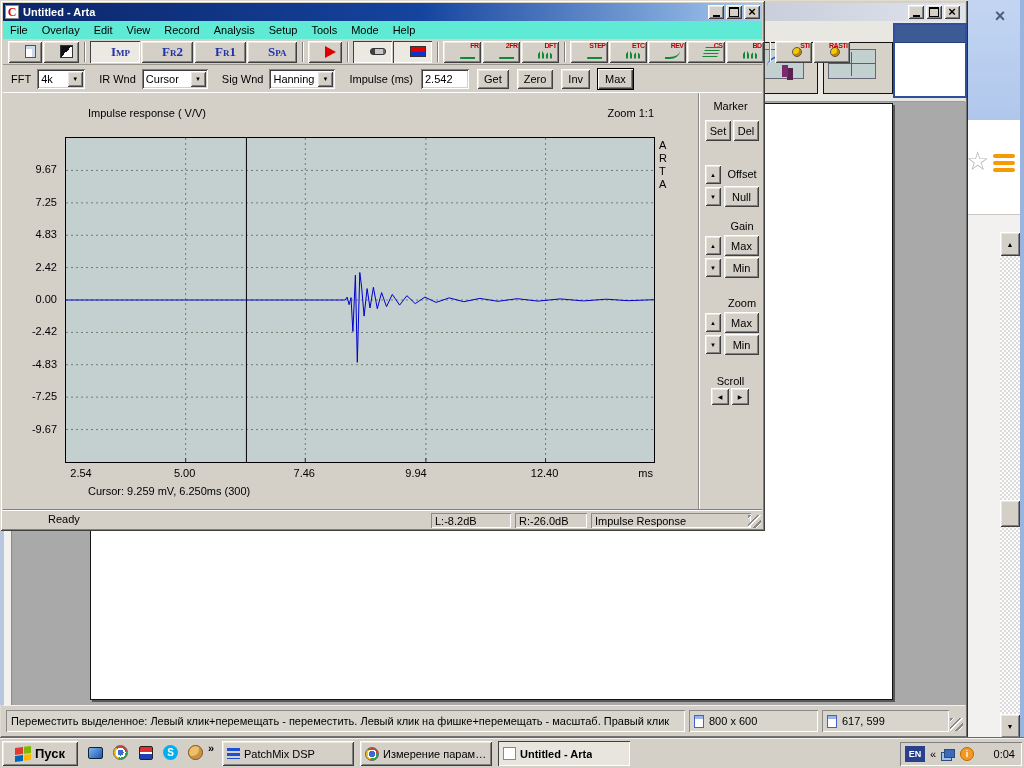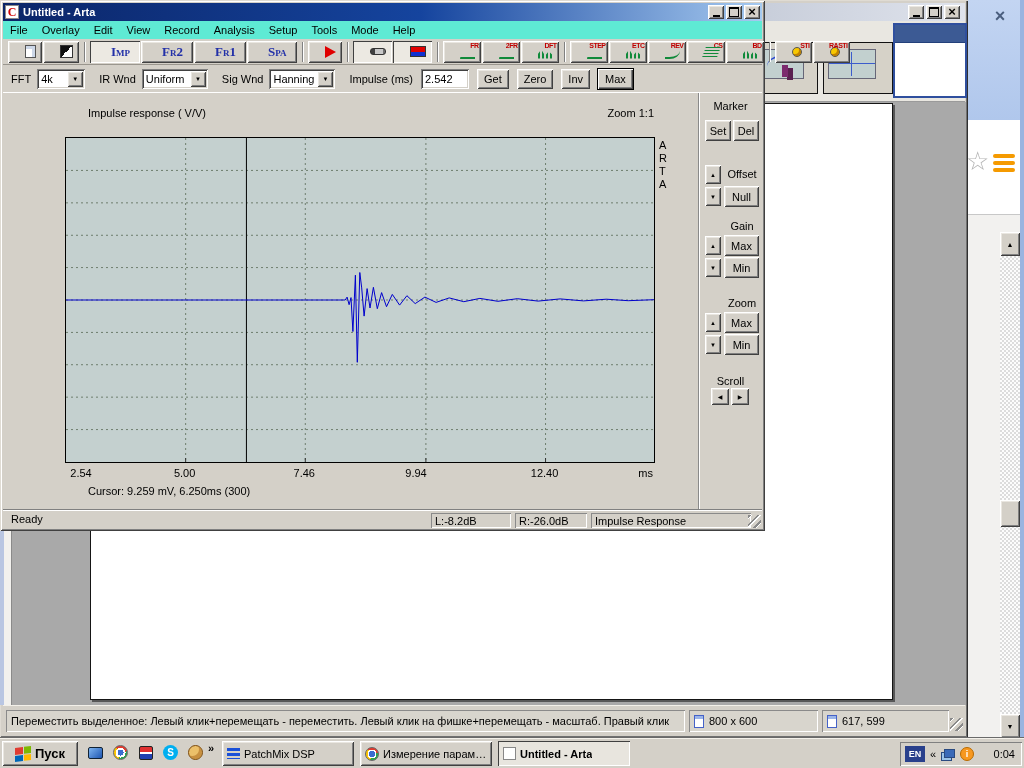--- a/index.html
+++ b/index.html
@@ -115,21 +115,21 @@
   .cursor-line-text{left:80px;top:392px;}
 
   .side-panel{left:698px;top:93px;width:64px;height:416px;background:#d4d0c8;border-left:1px solid #8a8a8a;box-shadow:inset 1px 0 0 #fff;}
   .sp-label{width:100%;text-align:center;}
   .sp-btn{width:26px;height:21px;padding:0;}
   .sp-wide{left:25px;width:35px;height:21px;padding:0;}
   .sp-arrow{left:6px;width:16px;height:19px;font-size:6px;padding:0;}
   .ar-up::before{content:"\25b2";} .ar-dn::before{content:"\25bc";}
   .ar-lf::before{content:"\25c0";} .ar-rt::before{content:"\25b6";}
 
-  .a-status{left:3px;top:509px;width:759px;height:19px;background:#d4d0c8;border-top:1px solid #808080;box-shadow:inset 0 1px 0 #fff;display:flex;align-items:center;}
+  .a-status{left:3px;top:509px;width:759px;height:19px;background:#d4d0c8;border-top:1px solid #808080;box-shadow:inset 0 1px 0 #fff;display:flex;align-items:center;padding-left:37px;}
   .st-panel{position:absolute;top:3px;height:15px;display:flex;align-items:center;padding:0 4px;
     box-shadow:inset 1px 1px 0 #8a8a8a,inset -1px -1px 0 #fff;white-space:nowrap;overflow:hidden;}
 
   
   .taskbar{left:0;top:738px;width:1024px;height:30px;background:#d4d0c8;border-top:1px solid #f4f1ea;z-index:5;box-shadow:0 -1px 0 #6a6a6a;}
   .startbtn{left:2px;top:2px;width:76px;height:25px;display:flex;align-items:center;justify-content:center;gap:4px;
     font-weight:bold;font-size:13px;}
   .winflag{width:16px;height:14px;display:grid;grid-template:1fr 1fr/1fr 1fr;gap:1px;transform:skewY(-8deg);}
   .winflag b:nth-child(1){background:#e03c31;} .winflag b:nth-child(2){background:#7eb900;}
   .winflag b:nth-child(3){background:#0067b8;} .winflag b:nth-child(4){background:#ffb900;}
@@ -436,21 +436,21 @@
       </div>
 
     <div class="a-fftbar abs">
       <span class="lbl">FFT</span>
       <span class="combo field" style="width:48px;">
         <span class="cval">4k</span>
         <span class="cbtn btn3d">▼</span>
       </span>
       <span class="lbl">IR Wnd</span>
       <span class="combo field" style="width:66px;">
-        <span class="cval">Uniform</span>
+        <span class="cval">Cursor</span>
         <span class="cbtn btn3d">▼</span>
       </span>
       <span class="lbl">Sig Wnd</span>
       <span class="combo field" style="width:66px;">
         <span class="cval">Hanning</span>
         <span class="cbtn btn3d">▼</span>
       </span>
       <span class="lbl">Impulse (ms)</span>
       <span class="tinput field">
         <span>2.542</span>
@@ -460,20 +460,31 @@
       <button class="btn3d fftbtn">Get</button>
           <button class="btn3d fftbtn">Zero</button>
           <button class="btn3d fftbtn">Inv</button>
           <button class="btn3d fftbtn" data-state="default">Max</button>
         </span>
     </div>
 
     <div class="plot-area abs">
       <span class="abs plot-title">Impulse response ( V/V)</span>
       <span class="abs plot-zoom">Zoom 1:1</span>
+      <div class="abs yaxis">
+          <div class="ytick" style="top: 70.4268px;">9.67</div>
+          <div class="ytick" style="top: 102.854px;">7.25</div>
+          <div class="ytick" style="top: 135.28px;">4.83</div>
+          <div class="ytick" style="top: 167.573px;">2.42</div>
+          <div class="ytick" style="top: 200px;">0.00</div>
+          <div class="ytick" style="top: 232.427px;">-2.42</div>
+          <div class="ytick" style="top: 264.72px;">-4.83</div>
+          <div class="ytick" style="top: 297.146px;">-7.25</div>
+          <div class="ytick" style="top: 329.573px;">-9.67</div>
+        </div>
       <div class="abs plot-box" style="background: rgb(196, 208, 207);">
           <svg width="588" height="324">
             <line x1="0" y1="32.42679900744417" x2="588" y2="32.42679900744417" stroke="#6e7e6e" stroke-dasharray="2,3"></line>
             <line x1="0" y1="64.85359801488833" x2="588" y2="64.85359801488833" stroke="#6e7e6e" stroke-dasharray="2,3"></line>
             <line x1="0" y1="97.28039702233251" x2="588" y2="97.28039702233251" stroke="#6e7e6e" stroke-dasharray="2,3"></line>
             <line x1="0" y1="129.57320099255583" x2="588" y2="129.57320099255583" stroke="#6e7e6e" stroke-dasharray="2,3"></line>
             <line x1="0" y1="162" x2="588" y2="162" stroke="#6e7e6e" stroke-dasharray="2,3"></line>
             <line x1="0" y1="194.42679900744415" x2="588" y2="194.42679900744415" stroke="#6e7e6e" stroke-dasharray="2,3"></line>
             <line x1="0" y1="226.7196029776675" x2="588" y2="226.7196029776675" stroke="#6e7e6e" stroke-dasharray="2,3"></line>
             <line x1="0" y1="259.14640198511165" x2="588" y2="259.14640198511165" stroke="#6e7e6e" stroke-dasharray="2,3"></line>

